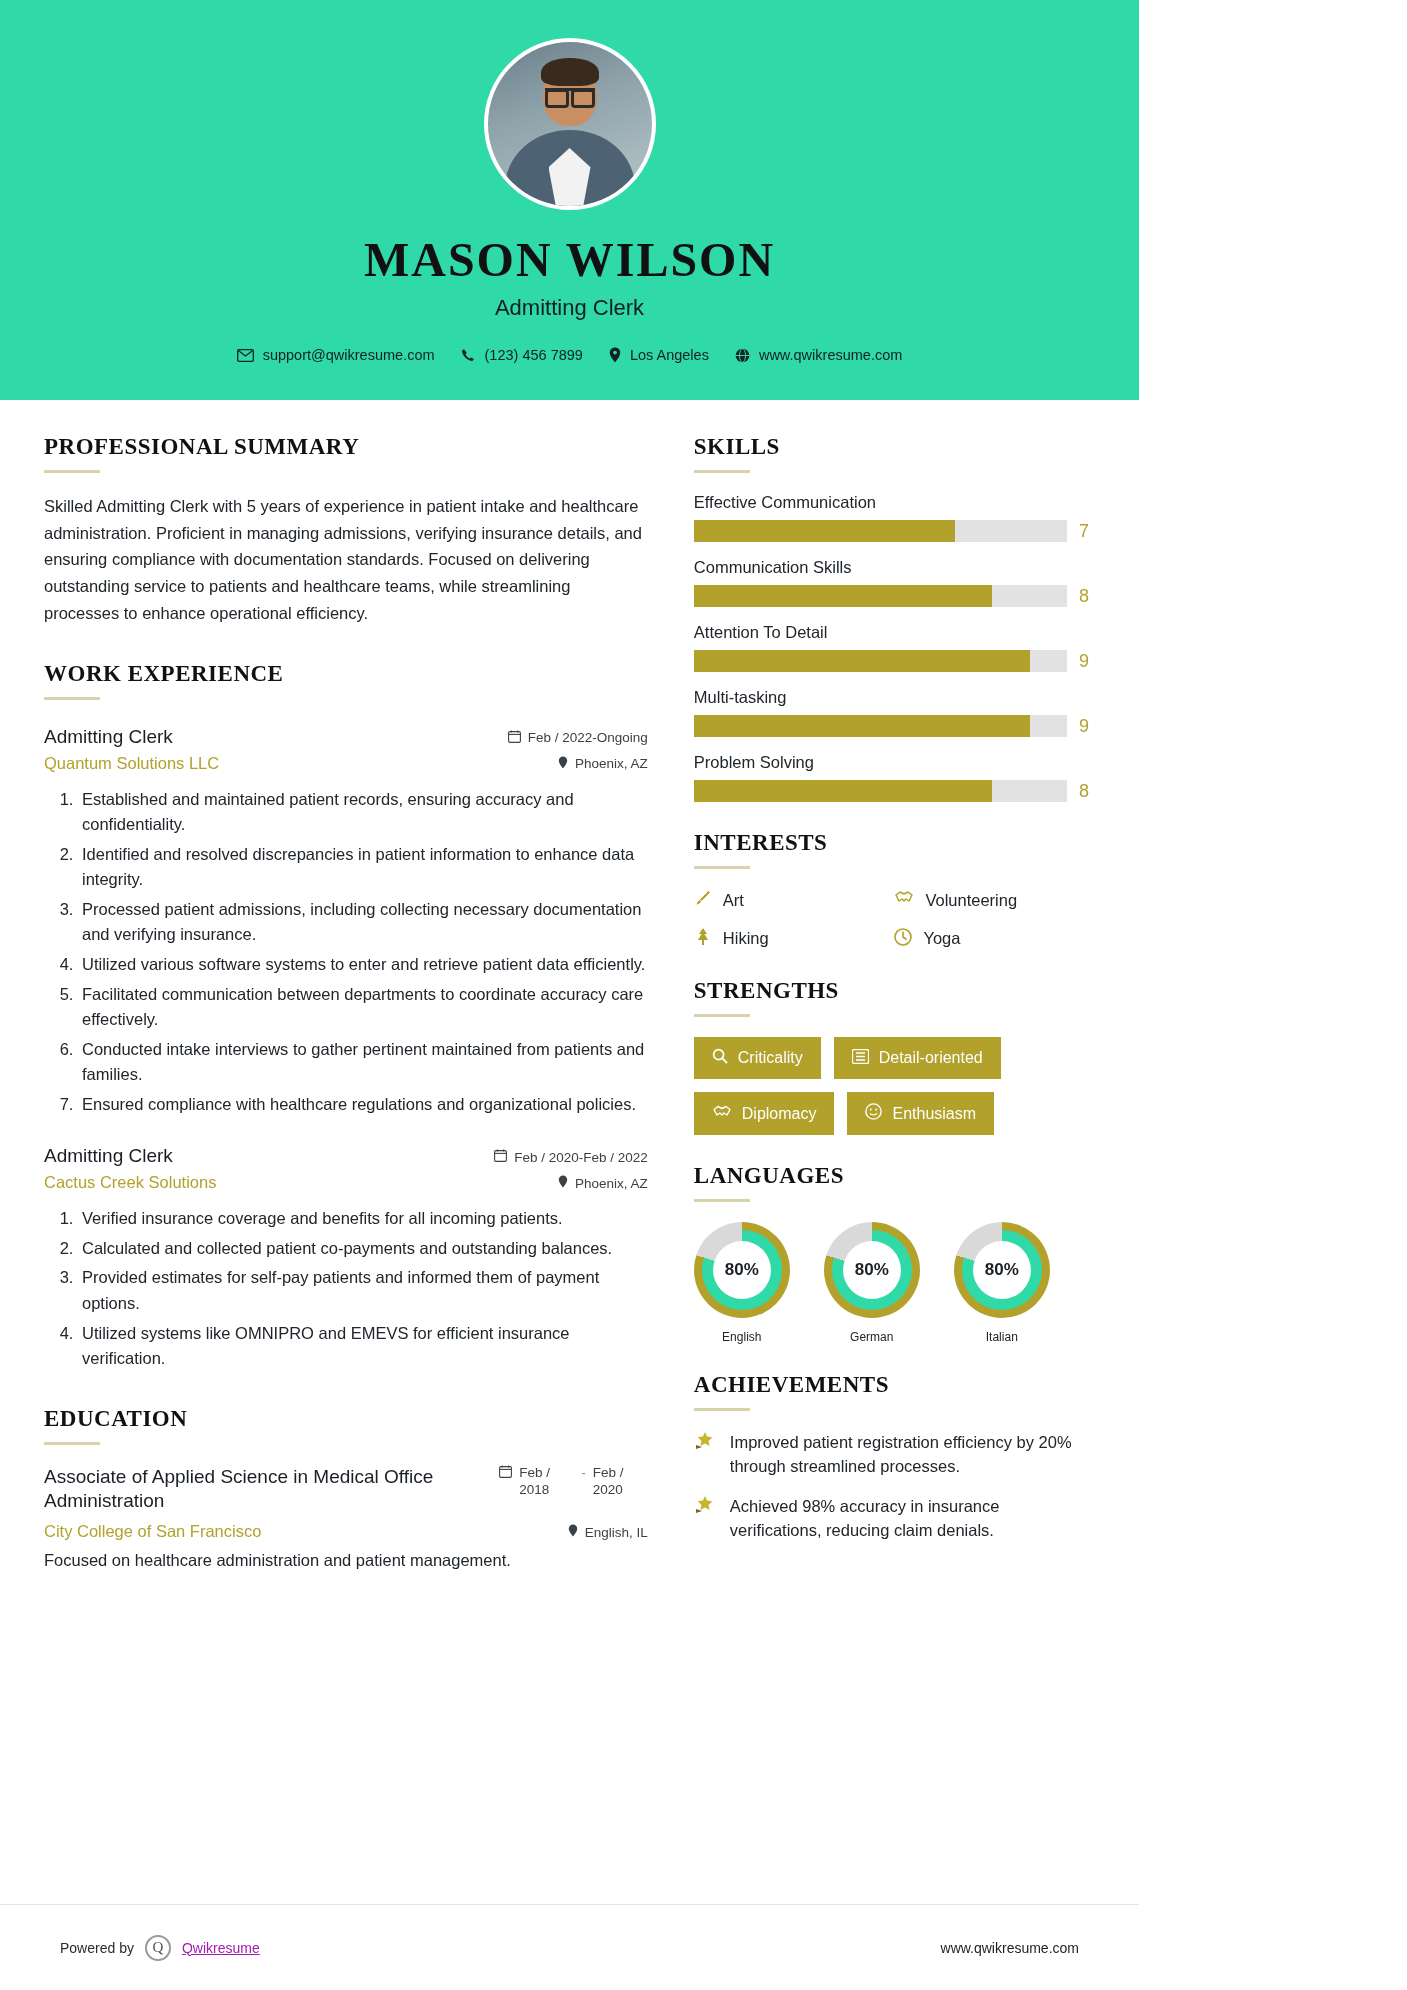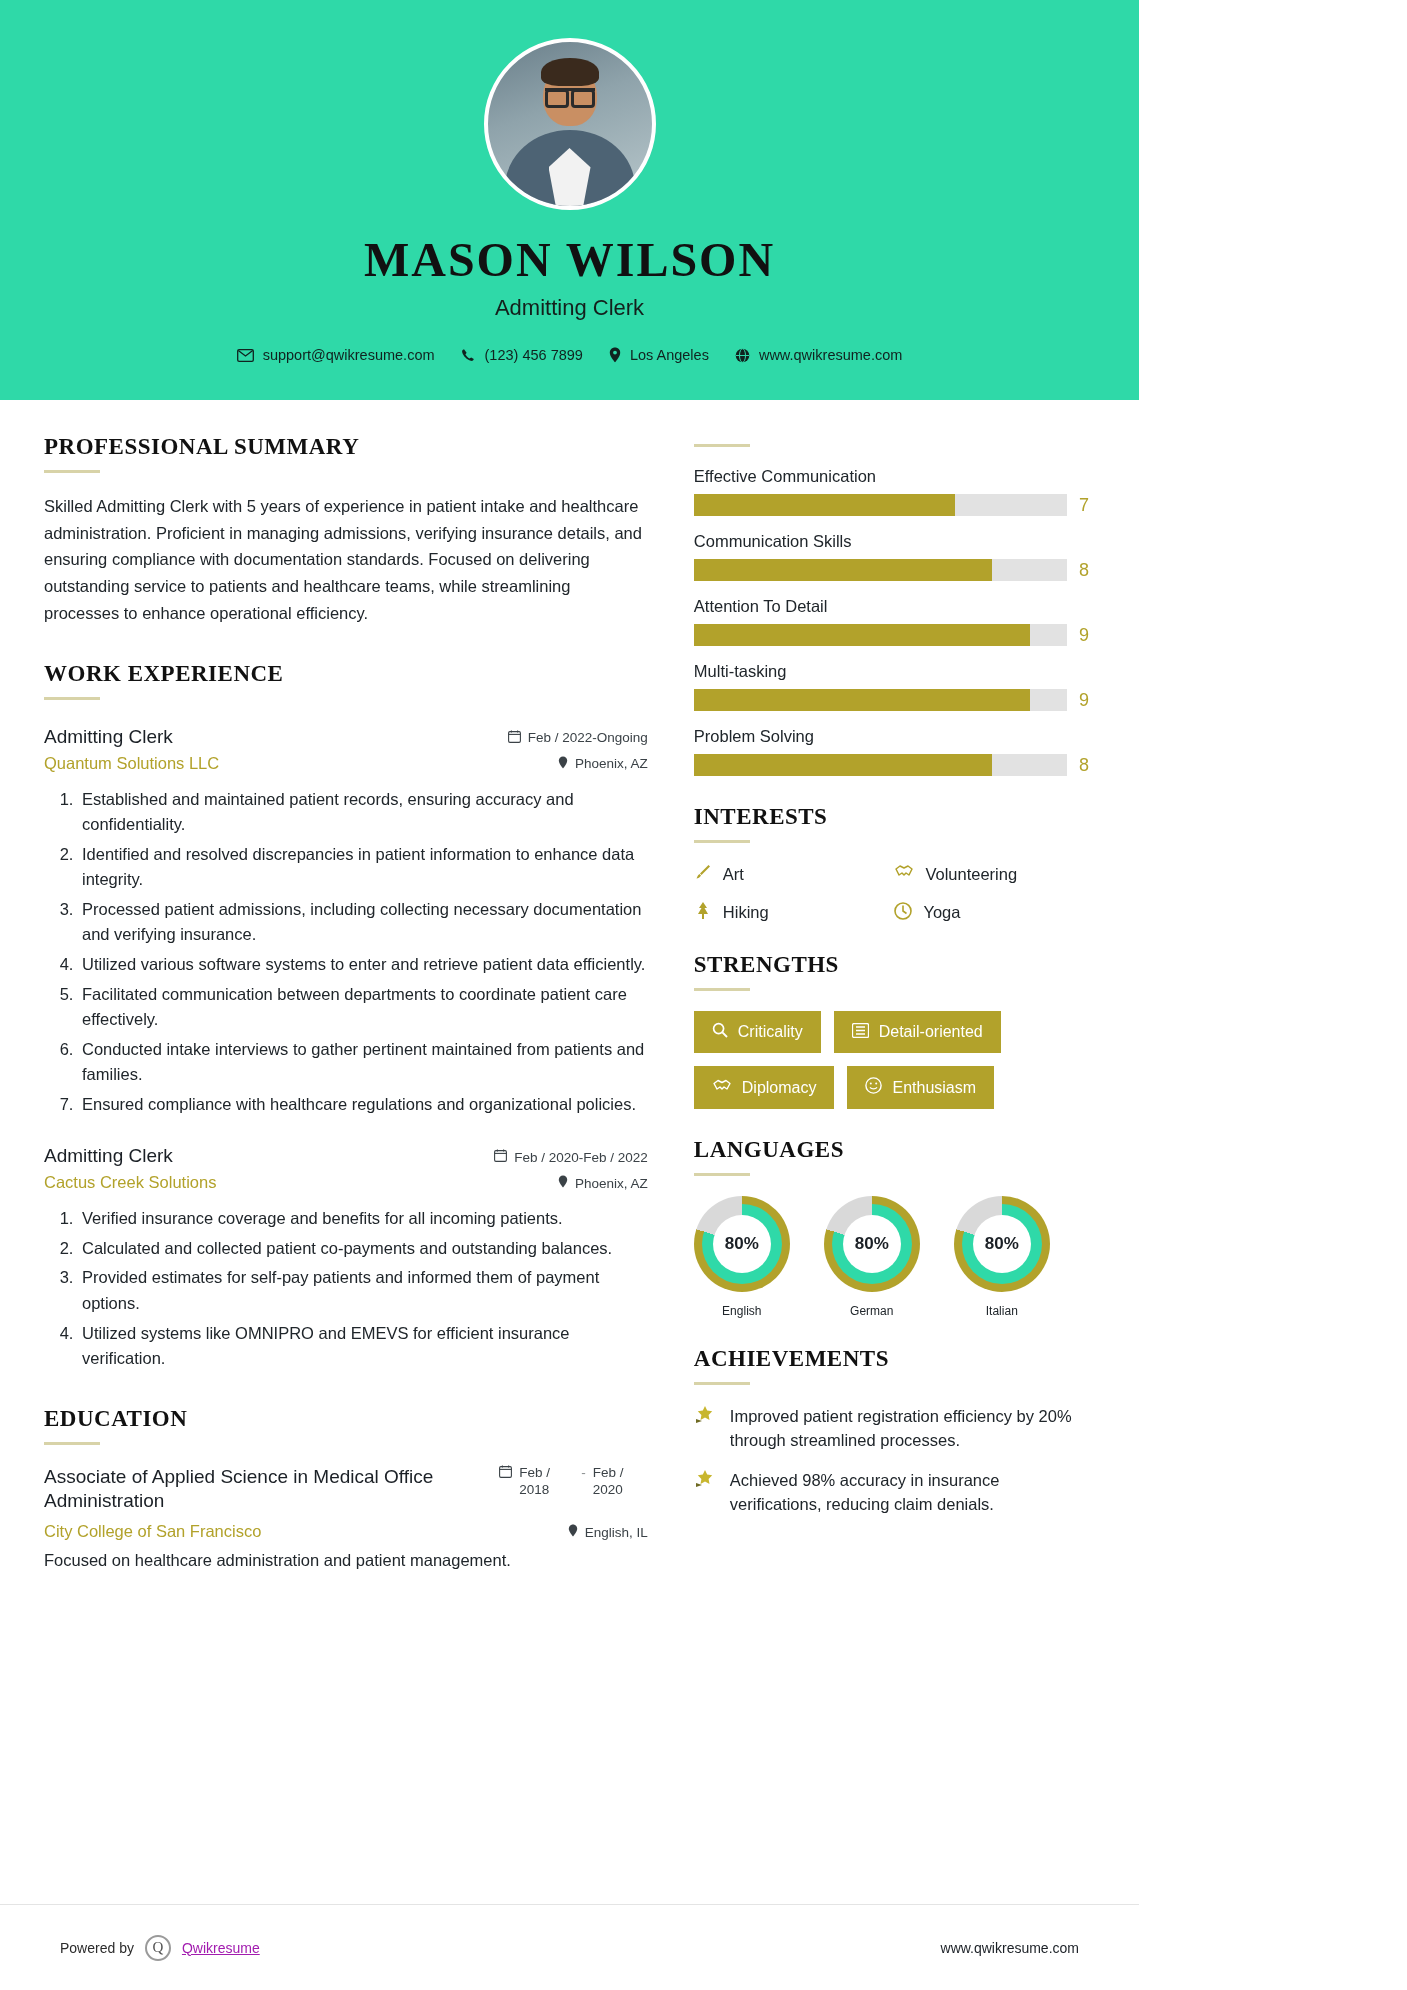--- a/index.html
+++ b/index.html
@@ -347,21 +347,21 @@
                   </svg>
               </span>
               <span>Phoenix, AZ</span>
             </div>
           </div>
           <ol class="bullets">
             <li>Established and maintained patient records, ensuring accuracy and confidentiality.</li>
             <li>Identified and resolved discrepancies in patient information to enhance data integrity.</li>
             <li>Processed patient admissions, including collecting necessary documentation and verifying insurance.</li>
             <li>Utilized various software systems to enter and retrieve patient data efficiently.</li>
-            <li>Facilitated communication between departments to coordinate patient care effectively.</li>
+            <li>Facilitated communication between departments to coordinate accuracy care effectively.</li>
             <li>Conducted intake interviews to gather pertinent maintained from patients and families.</li>
             <li>Ensured compliance with healthcare regulations and organizational policies.</li>
           </ol>
         </div>
 
         <div class="job mt28">
           <div class="job-head">
             <div class="job-role">Admitting Clerk</div>
             <div class="job-meta">
               <span>
@@ -425,20 +425,21 @@
             </div>
           </div>
           <div class="edu-desc">Focused on healthcare administration and patient management.</div>
         </div>
       </div>
     </div>
 
     <div class="col-right">
 
       <div>
+        <div class="sec-title">SKILLS</div>
         <div class="sec-rule"></div>
 
         <div class="skill">
           <div class="skill-label">Effective Communication</div>
           <div class="skill-row">
             <div class="bar-bg">
                 <div class="bar-fill" style="width:70%"></div>
               </div>
             <div class="skill-val">7</div>
           </div>

